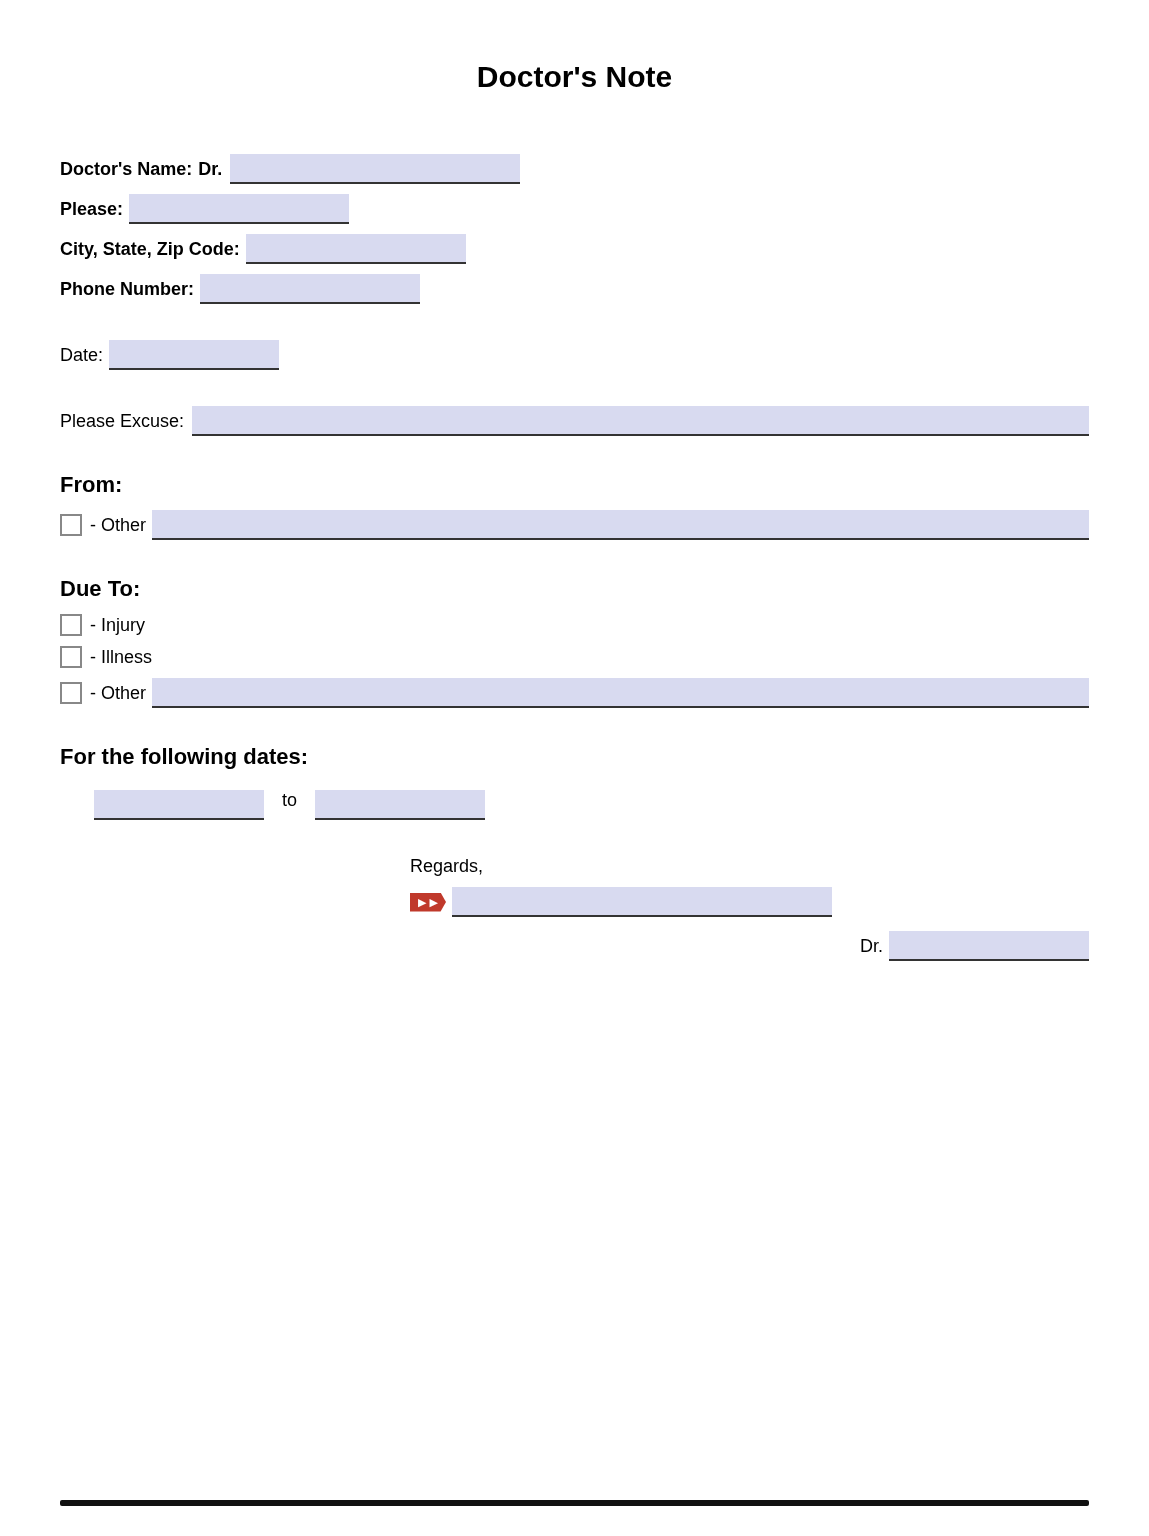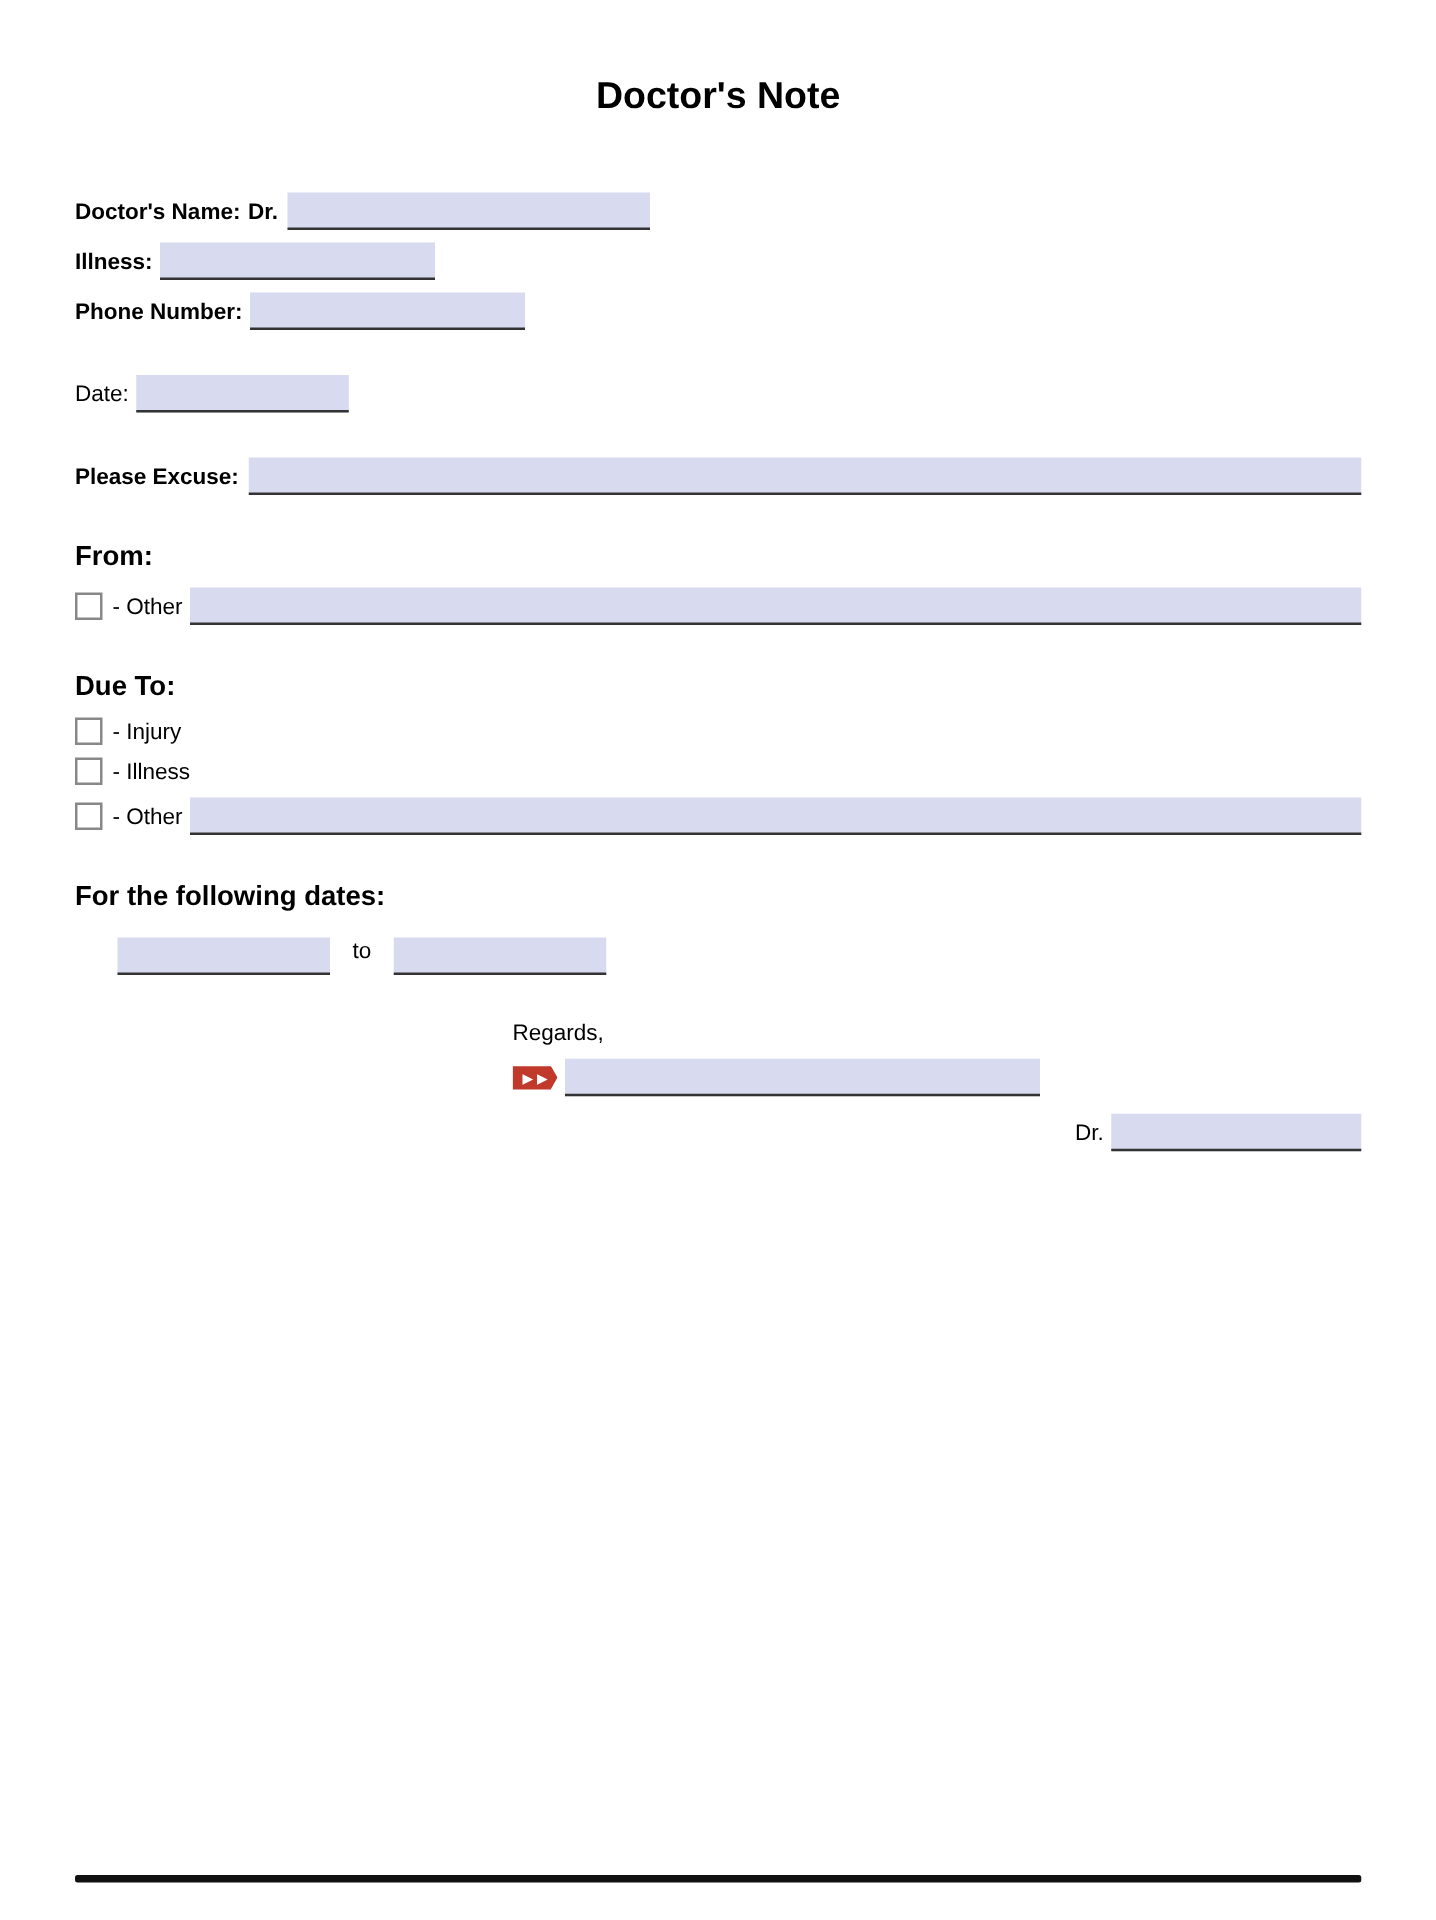--- a/index.html
+++ b/index.html
@@ -206,39 +206,43 @@
 
 <div class="page-title">Doctor's Note</div>
 
 <div class="form-section">
   <div class="field-row">
     <span class="field-label">Doctor's Name:</span>
     <span class="field-label" style="margin-right:8px;font-weight:bold;">Dr.</span>
     <span class="input-field input-field-wide"></span>
   </div>
   <div class="field-row">
-    <span class="field-label">Illness:</span>
+    <span class="field-label">Please:</span>
+    <span class="input-field input-field-medium"></span>
+  </div>
+  <div class="field-row">
+    <span class="field-label">City, State, Zip Code:</span>
     <span class="input-field input-field-medium"></span>
   </div>
   <div class="field-row">
     <span class="field-label">Phone Number:</span>
     <span class="input-field input-field-medium"></span>
   </div>
 </div>
 
 <div class="form-section">
   <div class="field-row">
     <span class="field-label-normal">Date:</span>
     <span class="input-field input-field-short"></span>
   </div>
 </div>
 
 <div class="form-section">
   <div class="please-excuse-row">
-    <span class="field-label-normal" style="margin-right:8px;font-weight:bold;">Please Excuse:</span>
+    <span class="field-label-normal" style="margin-right:8px;">Please Excuse:</span>
     <span class="input-field-full"></span>
   </div>
 </div>
 
 <div class="form-section">
   <div class="section-label">From:</div>
   <div class="checkbox-row">
     <span class="checkbox-box"></span>
     <span class="checkbox-label">- Other</span>
     <span class="checkbox-input"></span>

